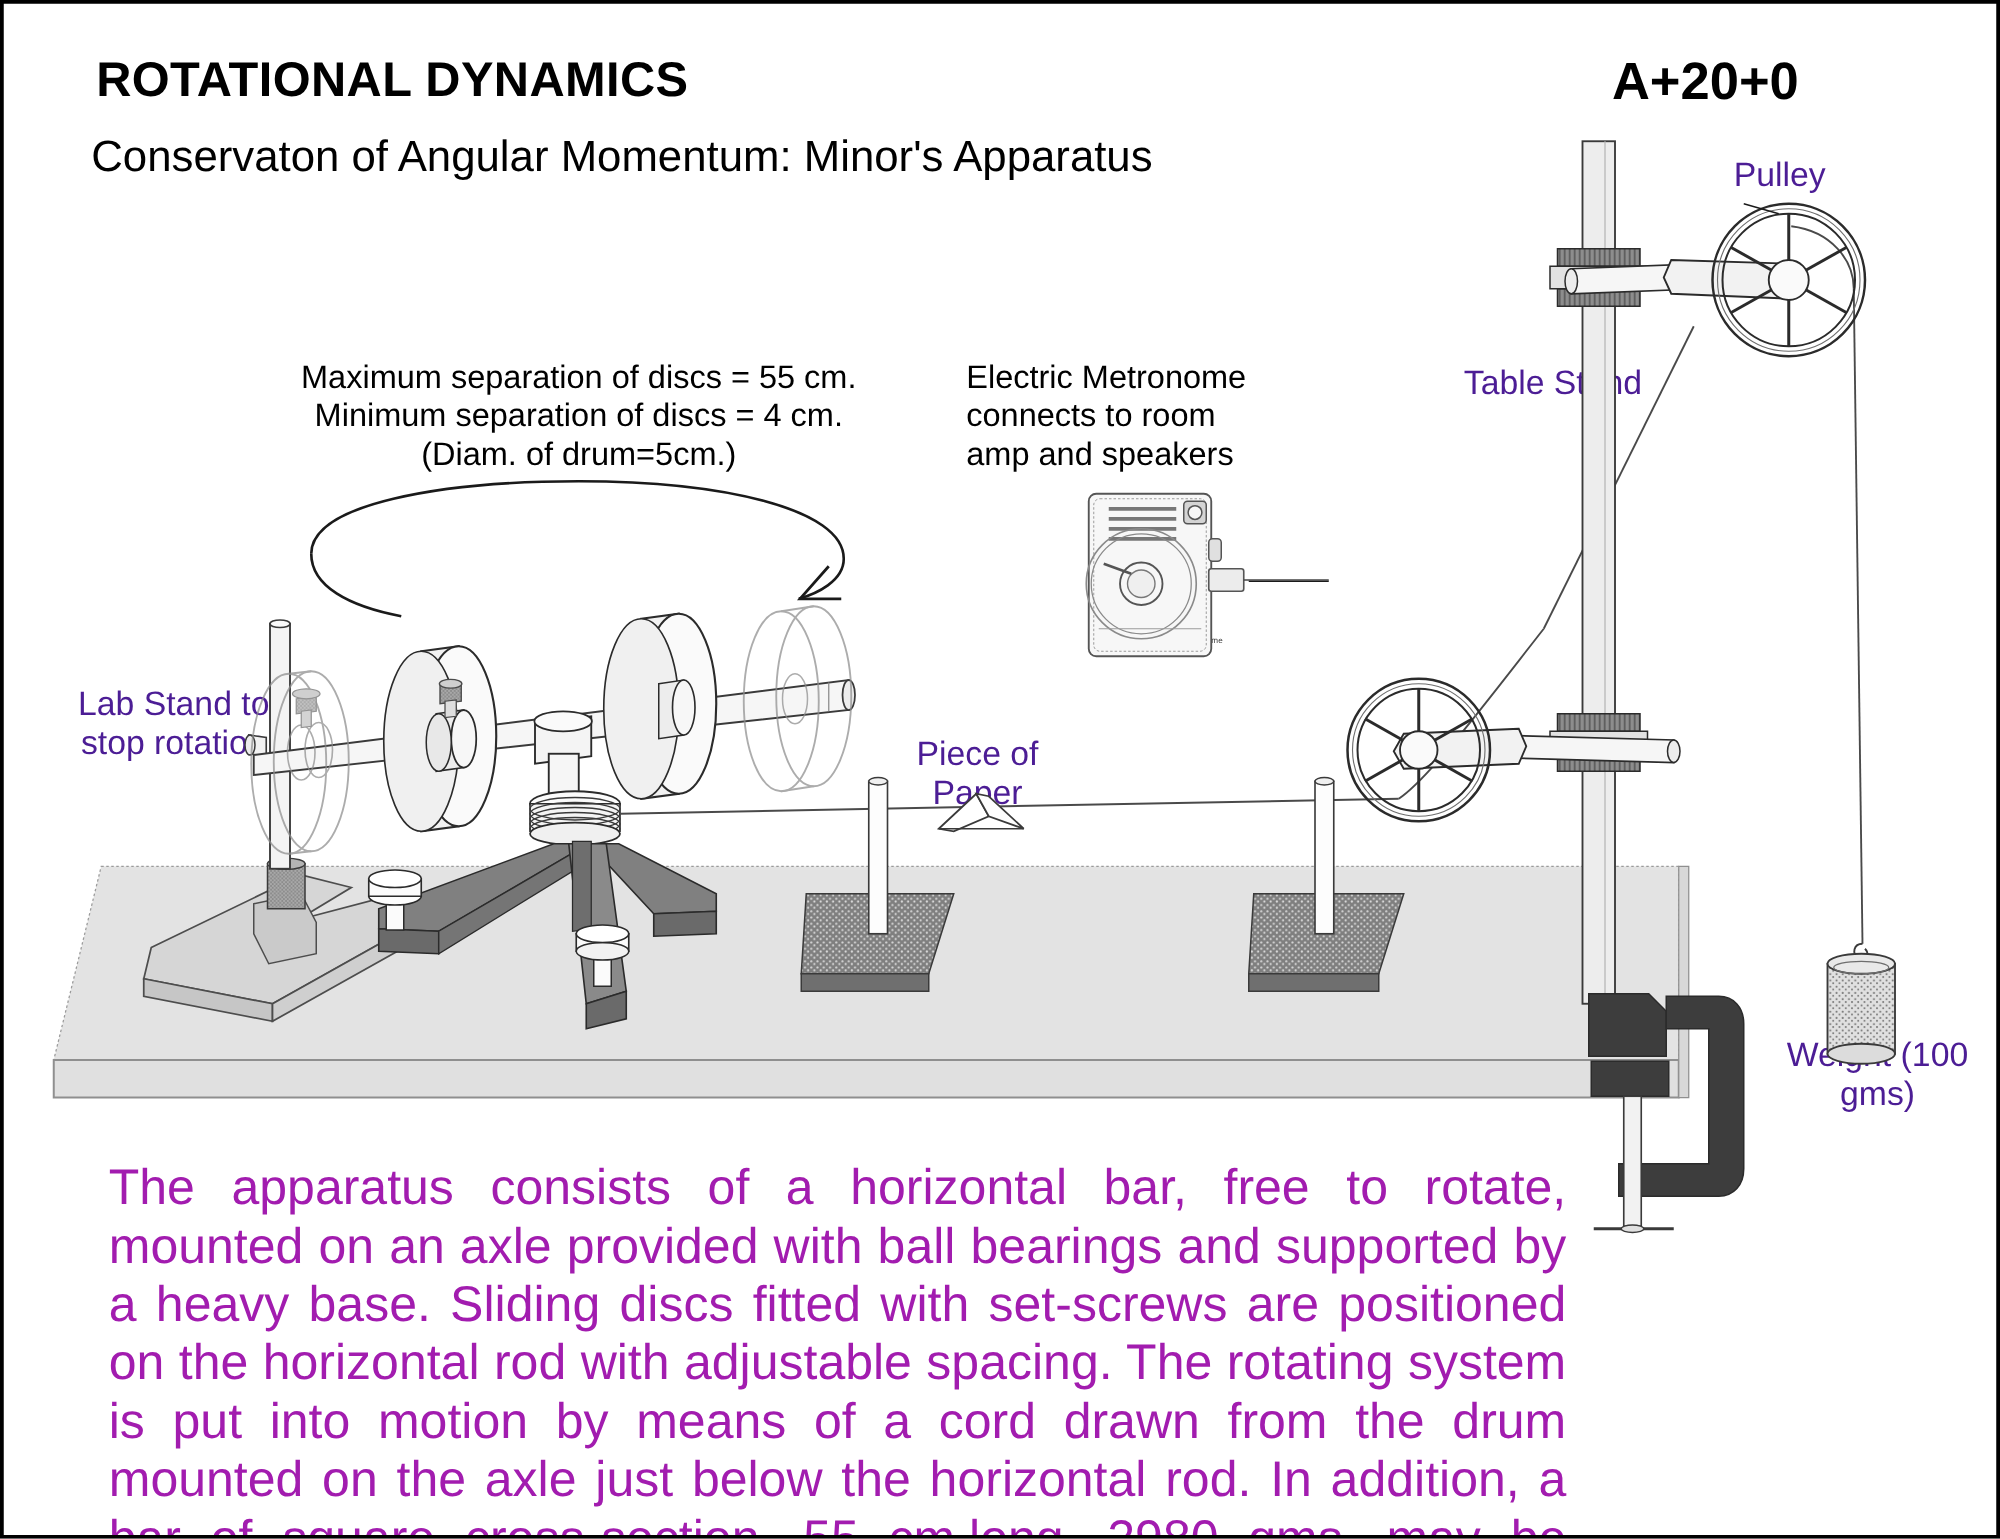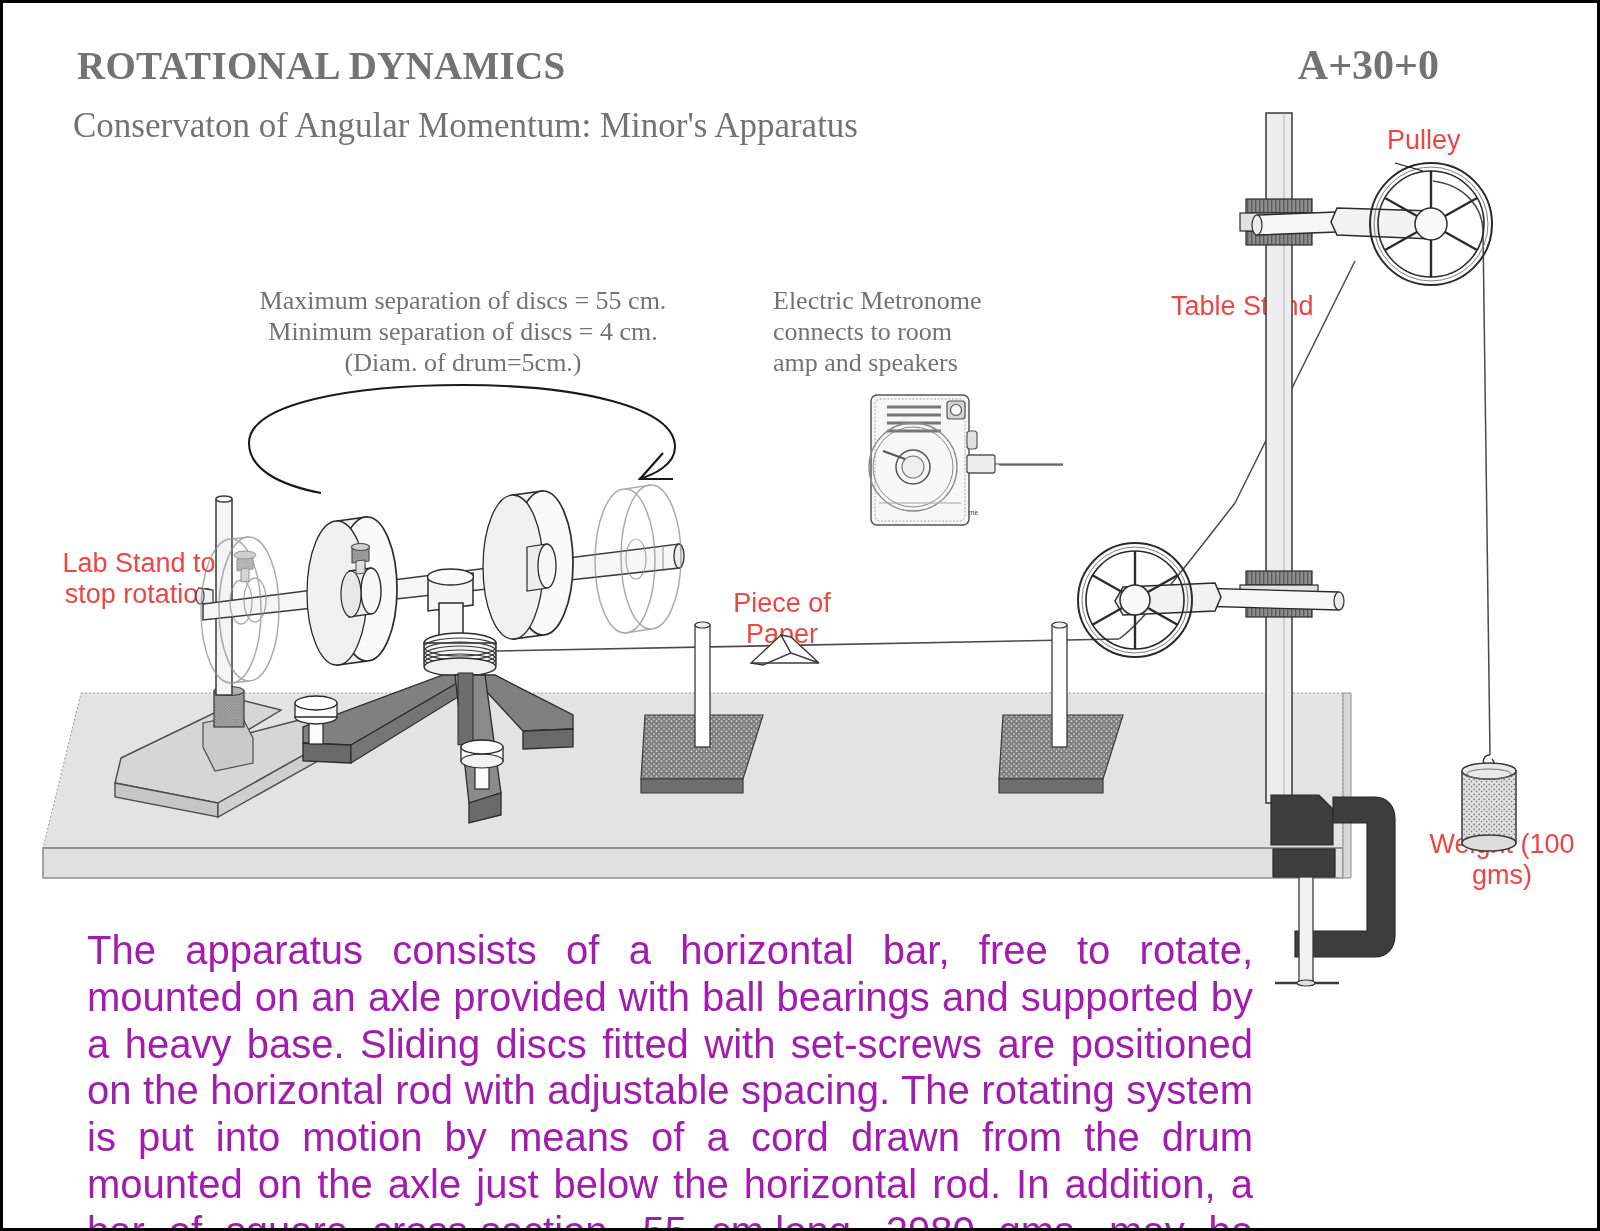--- a/index.html
+++ b/index.html
@@ -11,21 +11,21 @@
   #page {
     position: relative;
     width: 1600px;
     height: 1231px;
     background: #ffffff;
     border: 3px solid #000;
     overflow: hidden;
   }
   #svgroot { position: absolute; left: 0; top: 0; }
 
-  .txt { position: absolute; color: #737373; white-space: pre; font-family: Liberation Serif, serif; }
+  .txt { position: absolute; color: #000000; white-space: pre; }
   .title-main {
     left: 74px; top: 40px;
     font-size: 39px; font-weight: bold;
     letter-spacing: 0.3px;
   }
   .title-code {
     right: 158px; top: 38px;
     font-size: 42px; font-weight: bold;
     text-align: right;
   }
@@ -37,21 +37,21 @@
     left: 186px; top: 283px;
     width: 548px;
     text-align: center;
     font-size: 26px; line-height: 1.19;
   }
   .note-metro {
     left: 770px; top: 283px;
     width: 290px;
     font-size: 26px; line-height: 1.19;
   }
-  .lbl { position: absolute; font-size: 27px; color: #ef4444; line-height: 1.16; }
+  .lbl { position: absolute; font-size: 27px; color: #4c1d95; line-height: 1.16; }
   .lbl-pulley     { left: 1384px; top: 122px; }
   .lbl-tablestand { left: 1168px; top: 288px; }
   .lbl-labstand   { left: 56px;  top: 545px; width: 160px; text-align: center; }
   .lbl-paper      { left: 714px; top: 568px; width: 130px; text-align: center; margin-top: 17px; }
   .lbl-wood       { left: 820px; top: 712px; width: 140px; text-align: center; }
   .lbl-weight     { left: 1404px; top: 826px; width: 190px; text-align: center; }
 
   .para {
     position: absolute;
     left: 84px; top: 924px;
@@ -72,21 +72,21 @@
   }
   .metro-brand { left: 878px; top: 506px; }
   .metro-model { left: 918px; top: 506px; }
 </style>
 </head>
 <body>
 
 <div id="page">
 
   <div class="txt title-main">ROTATIONAL DYNAMICS</div>
-  <div class="txt title-code">A+30+0</div>
+  <div class="txt title-code">A+20+0</div>
   <div class="txt title-sub">Conservaton of Angular Momentum: Minor's Apparatus</div>
 
   <div class="txt note-discs">Maximum separation of discs = 55 cm.
 Minimum separation of discs = 4 cm.
 (Diam. of drum=5cm.)</div>
   <div class="txt note-metro">Electric Metronome
 connects to room
 amp and speakers</div>
 
   <div class="lbl lbl-pulley">Pulley</div>

